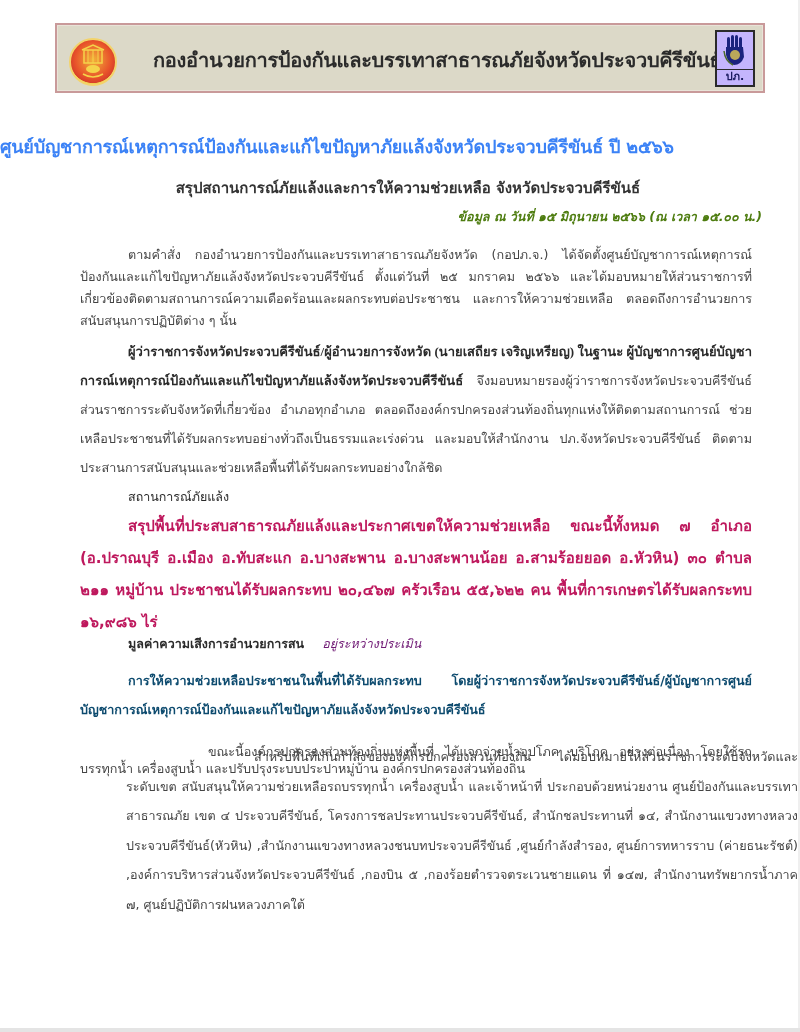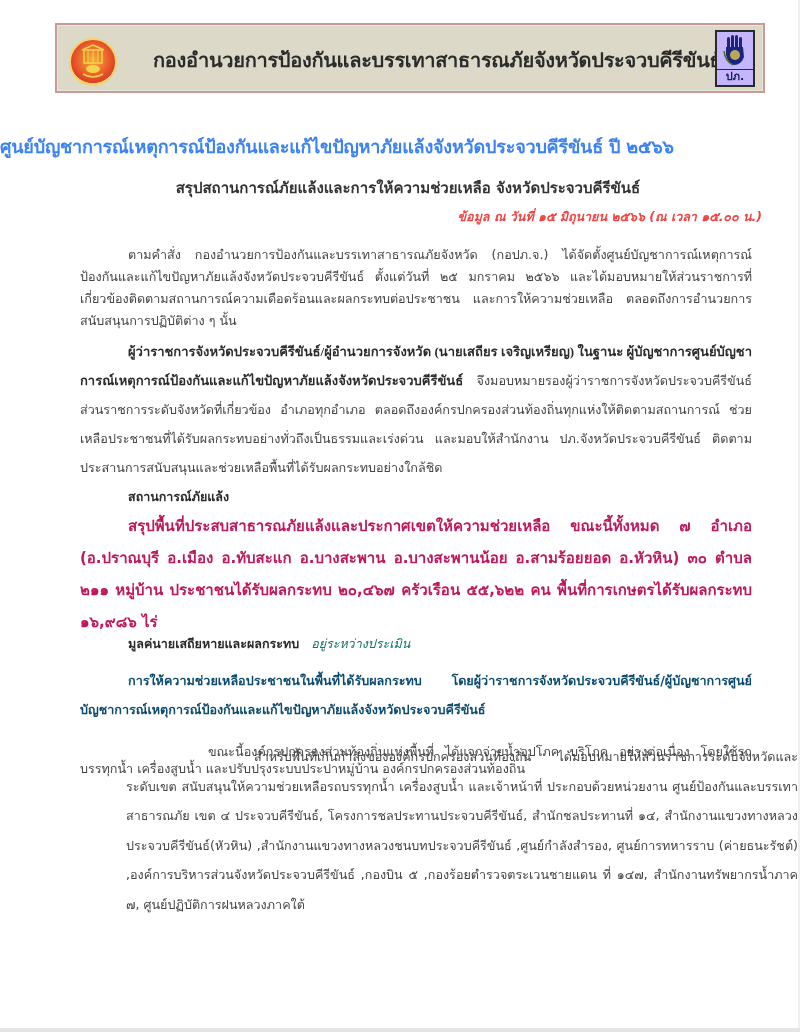--- a/index.html
+++ b/index.html
@@ -72,49 +72,49 @@
     }
     .doc-subtitle {
       position: absolute; left: 0; right: 0; top: 176px;
       text-align: center;
       font-size: 15px; font-weight: bold; color: #333;
       white-space: nowrap;
       margin-left: 16px;
     }
     .doc-date {
       position: absolute; right: 38px; top: 207px;
-      font-size: 12.5px; font-weight: bold; font-style: italic; color: #ef4444;
+      font-size: 12.5px; font-weight: bold; font-style: italic; color: #4d7c0f;
       white-space: nowrap;
       margin-left: 10px;
     }
 
     .para {
       position: absolute; left: 80px; width: 672px;
       font-size: 12.6px; color: #444;
       text-align: justify;
     }
     .para .indent { display: inline-block; width: 48px; }
     .p1 { top: 244px; line-height: 22px; }
     .p2 { top: 337px; line-height: 29px; }
     .p2-bold { font-weight: bold; color: #2a2a2a; font-size: 13px; font-family: Liberation Serif, serif; }
 
     .section-head {
       position: absolute; left: 128px; top: 487px;
-      font-size: 12.5px; font-weight: bold; color: #2a2a2a;
+      font-size: 12.5px; font-weight: normal; color: #2a2a2a;
     }
     .p3 {
       top: 510px; line-height: 32px;
       font-size: 15px; font-weight: bold; color: #be185d;
     }
     .damage-line {
       position: absolute; left: 128px; top: 634px;
       font-size: 12.5px; color: #2a2a2a;
     }
     .damage-line .dl-label { font-weight: bold; }
-    .damage-line .dl-value { font-style: italic; color: #0f766e; margin-left: 12px; }
+    .damage-line .dl-value { font-style: italic; color: #701a75; margin-left: 18px; }
 
     .p4 { top: 666px; line-height: 29px; font-weight: bold; color: #0c4a6e; }
     .p5 { top: 743px; line-height: 17px; }
     .p5 .indent2 { display: inline-block; width: 128px; }
     .p6 { top: 742px; line-height: 29.5px; margin-left: 46px; }
     .p6 .indent2 { display: inline-block; width: 128px; }
   </style>
 </head>
 <body>
 
@@ -151,21 +151,21 @@
 
 <div class="para p1"><span class="indent"></span><span>ตามคำสั่ง กองอำนวยการป้องกันและบรรเทาสาธารณภัยจังหวัด (กอปภ.จ.) ได้จัดตั้งศูนย์บัญชาการณ์เหตุการณ์ป้องกันและแก้ไขปัญหาภัยแล้งจังหวัดประจวบคีรีขันธ์ ตั้งแต่วันที่ ๒๕ มกราคม ๒๕๖๖ และได้มอบหมายให้ส่วนราชการที่เกี่ยวข้องติดตามสถานการณ์ความเดือดร้อนและผลกระทบต่อประชาชน และการให้ความช่วยเหลือ ตลอดถึงการอำนวยการสนับสนุนการปฏิบัติต่าง ๆ นั้น</span></div>
 
 <div class="para p2"><span class="indent"></span><span class="p2-bold">ผู้ว่าราชการจังหวัดประจวบคีรีขันธ์/ผู้อำนวยการจังหวัด (นายเสถียร เจริญเหรียญ) ในฐานะ ผู้บัญชาการศูนย์บัญชาการณ์เหตุการณ์ป้องกันและแก้ไขปัญหาภัยแล้งจังหวัดประจวบคีรีขันธ์</span><span> จึงมอบหมายรองผู้ว่าราชการจังหวัดประจวบคีรีขันธ์ ส่วนราชการระดับจังหวัดที่เกี่ยวข้อง อำเภอทุกอำเภอ ตลอดถึงองค์กรปกครองส่วนท้องถิ่นทุกแห่งให้ติดตามสถานการณ์ ช่วยเหลือประชาชนที่ได้รับผลกระทบอย่างทั่วถึงเป็นธรรมและเร่งด่วน และมอบให้สำนักงาน ปภ.จังหวัดประจวบคีรีขันธ์ ติดตาม ประสานการสนับสนุนและช่วยเหลือพื้นที่ได้รับผลกระทบอย่างใกล้ชิด</span></div>
 
 <div class="section-head">สถานการณ์ภัยแล้ง</div>
 
 <div class="para p3"><span class="indent"></span><span>สรุปพื้นที่ประสบสาธารณภัยแล้งและประกาศเขตให้ความช่วยเหลือ ขณะนี้ทั้งหมด ๗  อำเภอ (อ.ปราณบุรี อ.เมือง อ.ทับสะแก อ.บางสะพาน อ.บางสะพานน้อย อ.สามร้อยยอด อ.หัวหิน) ๓๐ ตำบล ๒๑๑ หมู่บ้าน ประชาชนได้รับผลกระทบ ๒๐,๔๖๗ ครัวเรือน ๕๕,๖๒๒ คน พื้นที่การเกษตรได้รับผลกระทบ ๑๖,๙๘๖ ไร่</span></div>
 
 <div class="damage-line">
-  <span class="dl-label">มูลค่นายเสถียหายและผลกระทบ</span><span class="dl-value">อยู่ระหว่างประเมิน</span>
+  <span class="dl-label">มูลค่าความเสีงการอำนวยการสน</span><span class="dl-value">อยู่ระหว่างประเมิน</span>
 </div>
 
 <div class="para p4"><span class="indent"></span><span>การให้ความช่วยเหลือประชาชนในพื้นที่ได้รับผลกระทบ โดยผู้ว่าราชการจังหวัดประจวบคีรีขันธ์/ผู้บัญชาการศูนย์บัญชาการณ์เหตุการณ์ป้องกันและแก้ไขปัญหาภัยแล้งจังหวัดประจวบคีรีขันธ์</span></div>
 
 <div class="para p5"><span class="indent2"></span><span>ขณะนี้องค์กรปกครองส่วนท้องถิ่นแห่งพื้นที่ ได้แจกจ่ายน้ำอุปโภค บริโภค อย่างต่อเนื่อง โดยใช้รถบรรทุกน้ำ เครื่องสูบน้ำ และปรับปรุงระบบประปาหมู่บ้าน องค์กรปกครองส่วนท้องถิ่น</span></div>
 
 <div class="para p6"><span class="indent2"></span><span>สำหรับพื้นที่เกินกำลังขององค์กรปกครองส่วนท้องถิ่น ได้มอบหมายให้ส่วนราชการระดับจังหวัดและระดับเขต สนับสนุนให้ความช่วยเหลือรถบรรทุกน้ำ เครื่องสูบน้ำ และเจ้าหน้าที่ ประกอบด้วยหน่วยงาน ศูนย์ป้องกันและบรรเทาสาธารณภัย เขต ๔ ประจวบคีรีขันธ์, โครงการชลประทานประจวบคีรีขันธ์, สำนักชลประทานที่ ๑๔, สำนักงานแขวงทางหลวงประจวบคีรีขันธ์(หัวหิน) ,สำนักงานแขวงทางหลวงชนบทประจวบคีรีขันธ์ ,ศูนย์กำลังสำรอง, ศูนย์การทหารราบ (ค่ายธนะรัชต์)  ,องค์การบริหารส่วนจังหวัดประจวบคีรีขันธ์ ,กองบิน ๕ ,กองร้อยตำรวจตระเวนชายแดน ที่ ๑๔๗, สำนักงานทรัพยากรน้ำภาค ๗, ศูนย์ปฏิบัติการฝนหลวงภาคใต้</span></div>
 
 <div class="page-right-edge"></div>
 <div class="page-bottom-edge"></div>

